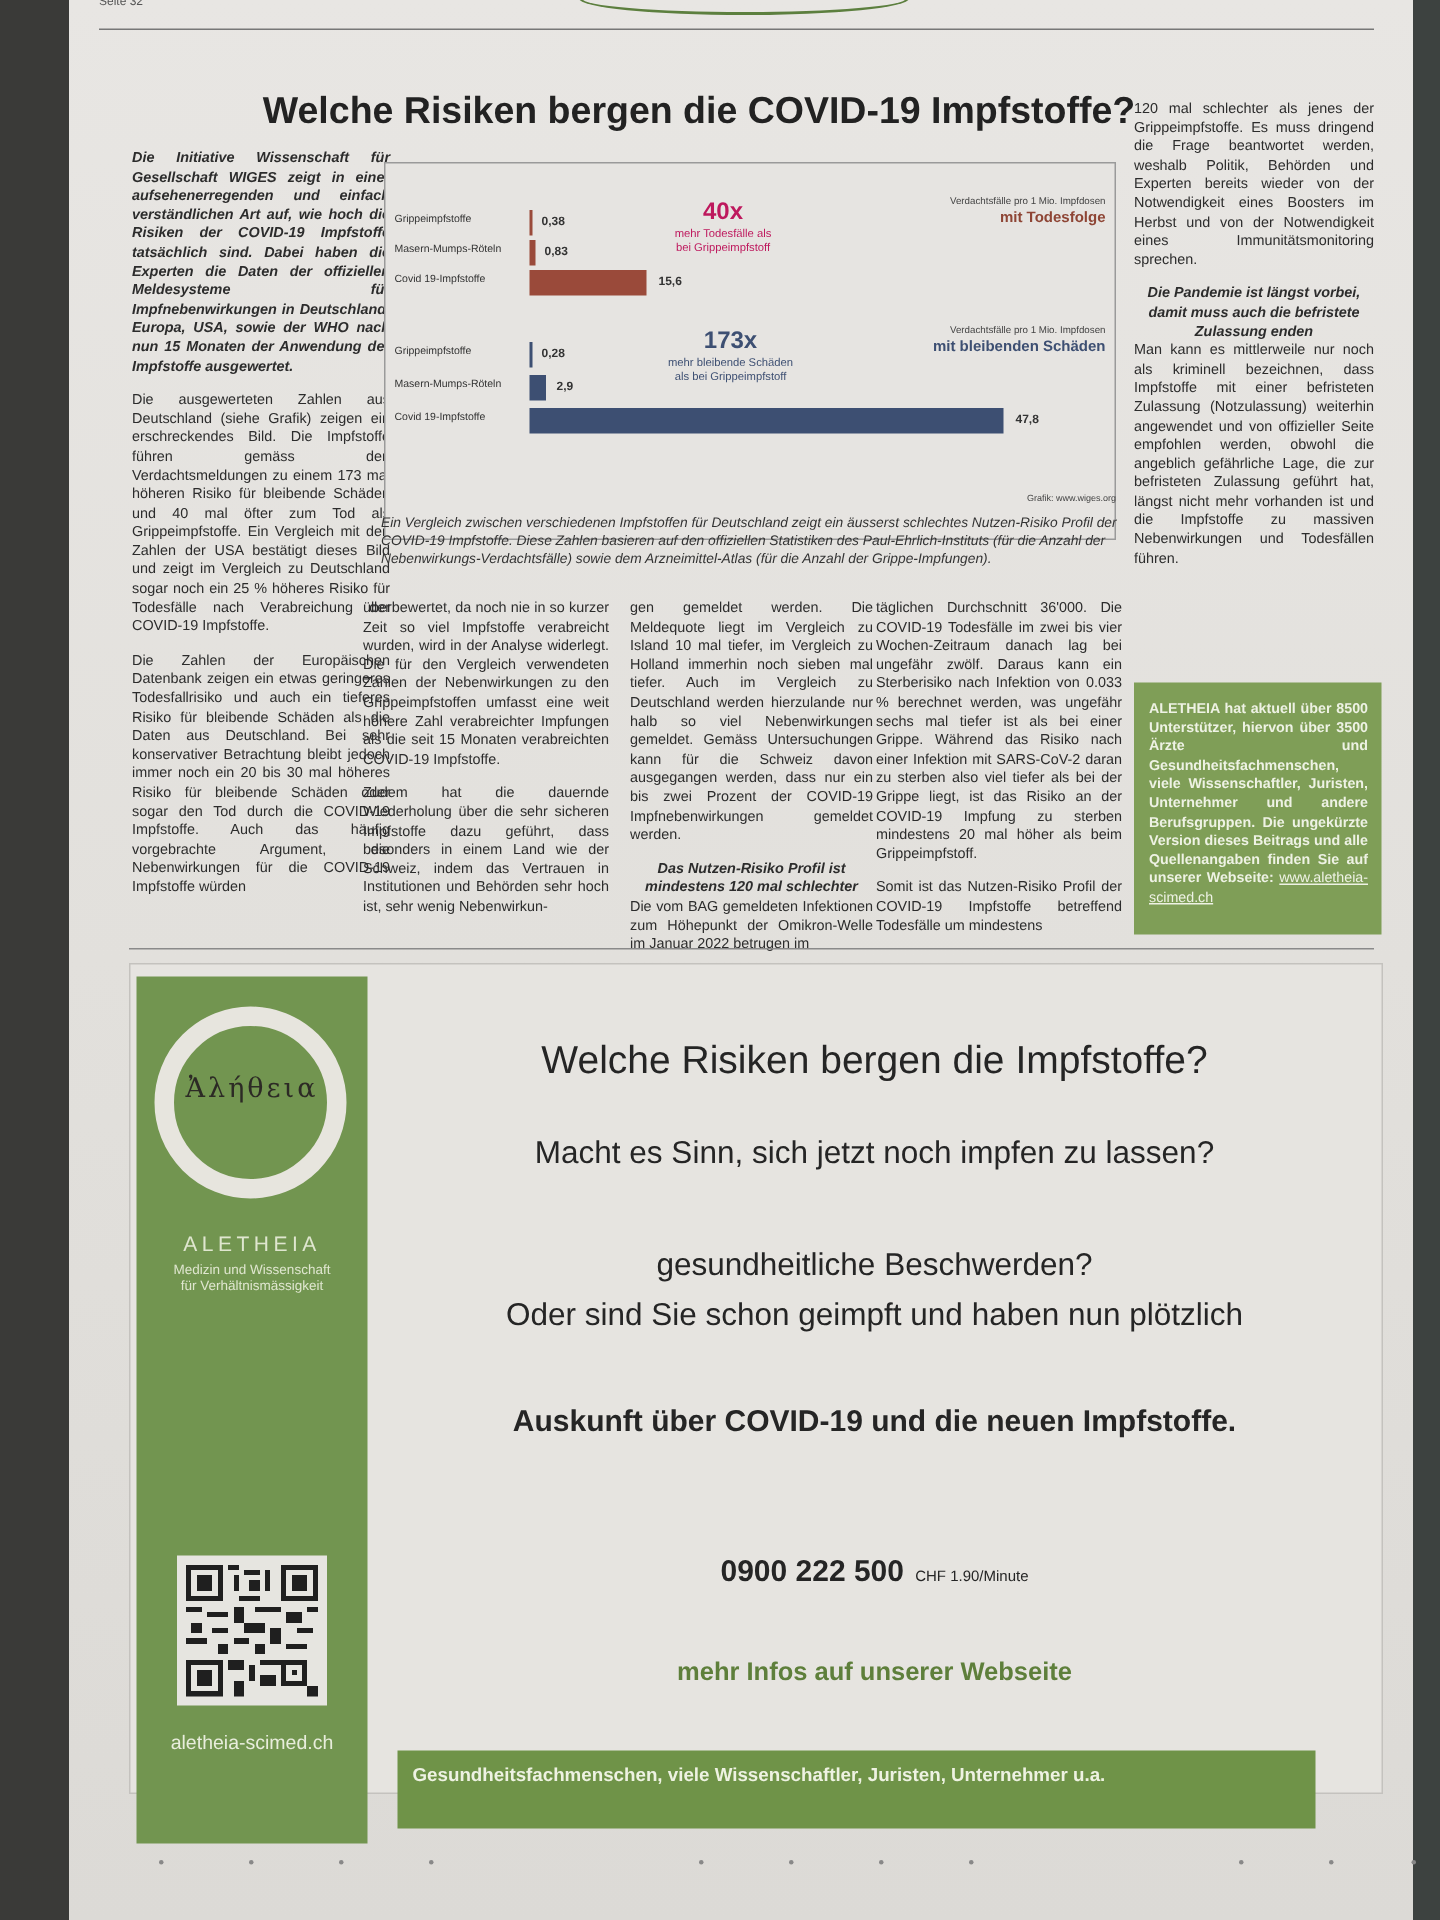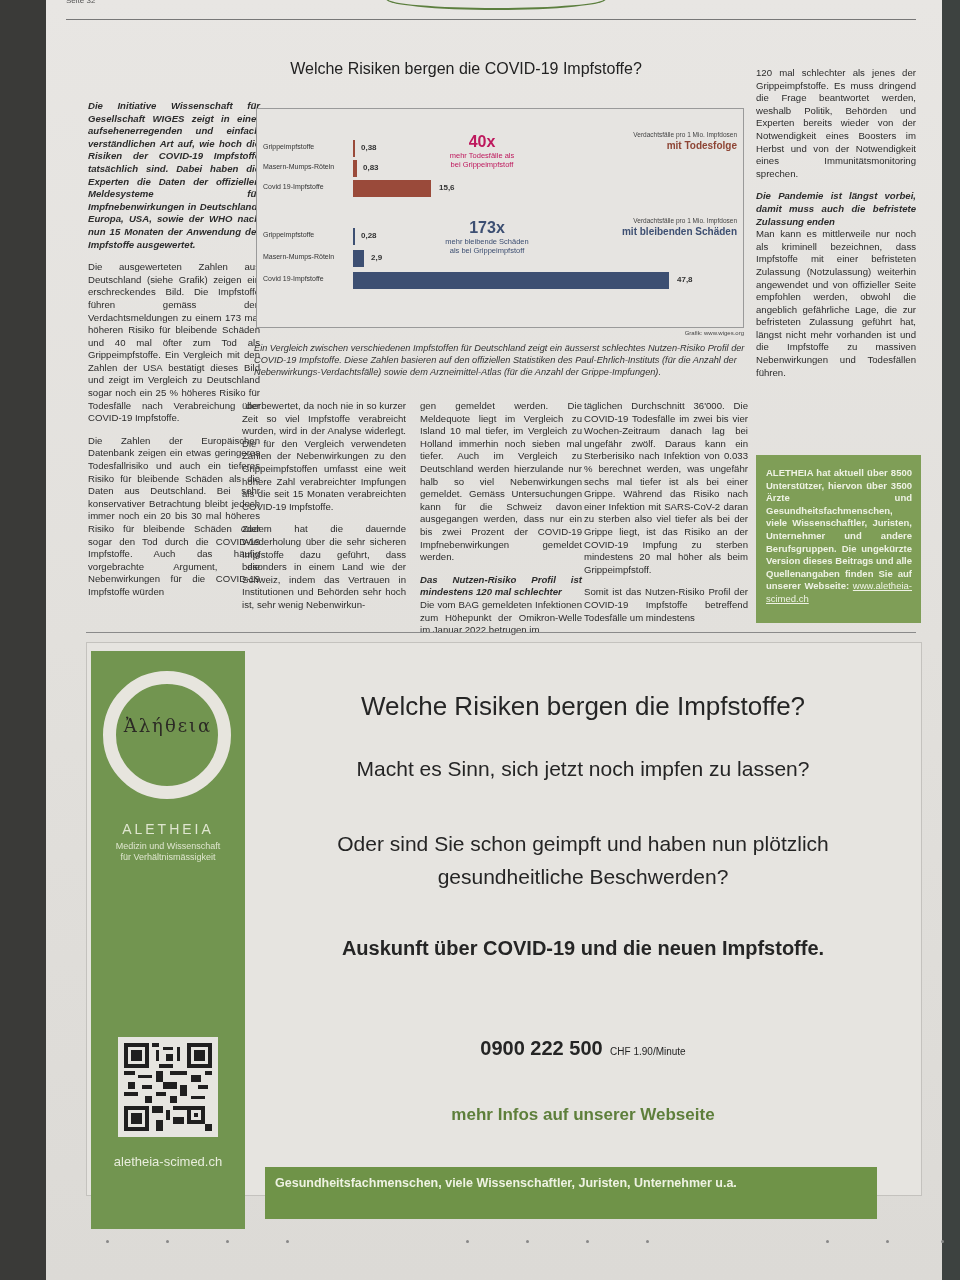--- a/index.html
+++ b/index.html
@@ -26,35 +26,35 @@
     position: absolute; left: 320px; top: -12px; width: 220px; height: 22px;
     border: 2px solid #5c7f3e; border-radius: 50%; border-top: none;
   }
   .band {
     position: absolute; left: 40px; top: 34px; width: 820px; height: 16px;
     background: #bcbab6;
   }
   .band span { font-size: 9px; font-weight: bold; letter-spacing: 0.3px; color: #333; position: absolute; left: 12px; top: 3px; }
   .headline {
     position: absolute; left: 60px; top: 60px; width: 720px;
-    text-align: center; font-size: 16px; font-weight: normal; color: #222;
+    text-align: center; font-size: 25px; font-weight: bold; color: #222;
   }
 
   .col { position: absolute; font-size: 9.6px; line-height: 12.6px; text-align: justify; color: #2c2c2c; }
   .col p { margin-bottom: 10px; }
   .col .lead { font-style: italic; font-weight: bold; }
-  .col .sub { font-style: italic; font-weight: bold; margin-bottom: 0; }
+  .col .sub { font-style: italic; font-weight: bold; text-align: center; margin-bottom: 0; }
   .col1 { left: 42px; top: 100px; width: 172px; }
   .col2 { left: 196px; top: 400px; width: 164px; }
   .col3 { left: 374px; top: 400px; width: 162px; }
   .col4 { left: 538px; top: 400px; width: 164px; }
   .col5 { left: 710px; top: 67px; width: 160px; }
 
   .chart-box {
-    position: absolute; left: 210px; top: 108px; width: 488px; height: 220px;
+    position: absolute; left: 210px; top: 108px; width: 488px; height: 252px;
     border: 1px solid #9a9a9a; background: #e6e4e1;
   }
   .chart-credit { position: absolute; left: 560px; top: 330px; width: 138px; text-align: right; font-size: 6px; color: #444; }
   .chart-caption {
     position: absolute; left: 208px; top: 342px; width: 494px;
     font-size: 9.2px; line-height: 12px; font-style: italic; color: #333;
   }
   .grp { position: absolute; left: 0; width: 100%; }
   .grp1 { top: 30px; }
   .grp2 { top: 118px; }
@@ -279,22 +279,22 @@
           </g>
         </svg>
       </div>
       <div class="site-url">aletheia-scimed.ch</div>
     </div>
 
     <div class="ad-main">
       <div class="ad-title">Welche Risiken bergen die Impfstoffe?</div>
       <div class="ad-q1">Macht es Sinn, sich jetzt noch impfen zu lassen?</div>
       <div class="ad-q2">
+        <div>gesundheitliche Beschwerden?</div>
         <div>Oder sind Sie schon geimpft und haben nun plötzlich</div>
-        <div>gesundheitliche Beschwerden?</div>
       </div>
       <div class="ad-info">
         <div>Auskunft über COVID-19 und die neuen Impfstoffe.</div>
       </div>
       <div class="ad-phone">
         <span class="num">0900 222 500</span>
         <span class="rate">CHF 1.90/Minute</span>
       </div>
       <div class="ad-web">mehr Infos auf unserer Webseite</div>
       <div class="ad-footer">

